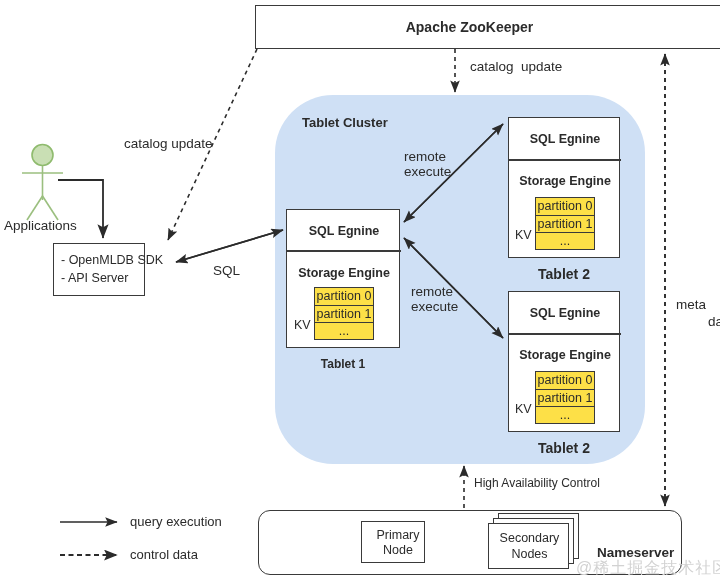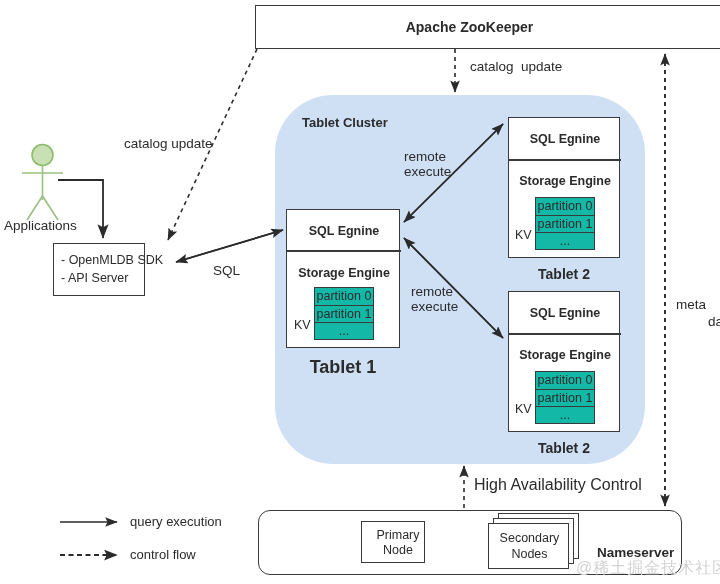--- a/index.html
+++ b/index.html
@@ -49,21 +49,21 @@
   }
   .tablet-inner-sep {
     position: absolute;
     background: #3a3a3a;
     height: 1.6px;
   }
   .part-box {
     position: absolute;
     box-sizing: border-box;
     border: 1.4px solid #3a3a3a;
-    background: #14b8a6;
+    background: #fde047;
   }
   .part-row {
     box-sizing: border-box;
     border-bottom: 1.4px solid #3a3a3a;
     font-size: 12.5px;
     color: #2b2b2b;
     text-align: center;
     line-height: 17px;
     height: 17.5px;
   }
@@ -186,21 +186,21 @@
     <div class="tablet-inner-sep" style="left:0; top:40px; width:114px;"></div>
     <div class="lbl bold ctr" style="left:0; top:14px; width:114px; font-size:12.5px;">SQL Egnine</div>
     <div class="lbl bold ctr" style="left:0; top:56px; width:114px; font-size:12.5px;">Storage Engine</div>
     <div class="lbl" style="left:7px; top:108px; font-size:12.5px;">KV</div>
     <div class="part-box" style="left:27px; top:77px; width:60px; height:53px;">
       <div class="part-row">partition 0</div>
       <div class="part-row">partition 1</div>
       <div class="part-row last">...</div>
     </div>
   </div>
-  <div class="lbl bold ctr" style="left:286px; top:357px; width:114px; font-size:18px;">Tablet 1</div>
+  <div class="lbl bold ctr" style="left:286px; top:357px; width:114px; font-size:12px;">Tablet 1</div>
 
   <div class="box" style="left:508px; top:117px; width:112px; height:141px;">
     <div class="tablet-inner-sep" style="left:0; top:41px; width:112px;"></div>
     <div class="lbl bold ctr" style="left:0; top:14px; width:112px; font-size:12.5px;">SQL Egnine</div>
     <div class="lbl bold ctr" style="left:0; top:56px; width:112px; font-size:12.5px;">Storage Engine</div>
     <div class="lbl" style="left:6px; top:110px; font-size:12.5px;">KV</div>
     <div class="part-box" style="left:26px; top:79px; width:60px; height:53px;">
       <div class="part-row">partition 0</div>
       <div class="part-row">partition 1</div>
       <div class="part-row last">...</div>
@@ -245,20 +245,20 @@
 
   <div class="lbl" style="left:404px; top:149px; font-size:13.5px;">remote</div>
   <div class="lbl" style="left:404px; top:164px; font-size:13.5px;">execute</div>
 
   <div class="lbl" style="left:411px; top:284px; font-size:13.5px;">remote</div>
   <div class="lbl" style="left:411px; top:299px; font-size:13.5px;">execute</div>
 
   <div class="lbl" style="left:676px; top:297px; font-size:13.5px;">meta</div>
   <div class="lbl" style="left:708px; top:314px; font-size:13.5px;">data</div>
 
-  <div class="lbl" style="left:474px; top:476px; font-size:16px;">High Availability Control</div>
+  <div class="lbl" style="left:474px; top:476px; font-size:12px;">High Availability Control</div>
 
   <div class="lbl" style="left:130px; top:514px; font-size:13px;">query execution</div>
-  <div class="lbl" style="left:130px; top:547px; font-size:13px;">control flow</div>
+  <div class="lbl" style="left:130px; top:547px; font-size:13px;">control data</div>
 
   <div class="watermark" style="left:576px; top:558px;">@稀土掘金技术社区</div>
 
 </div>
 
 </body></html>

